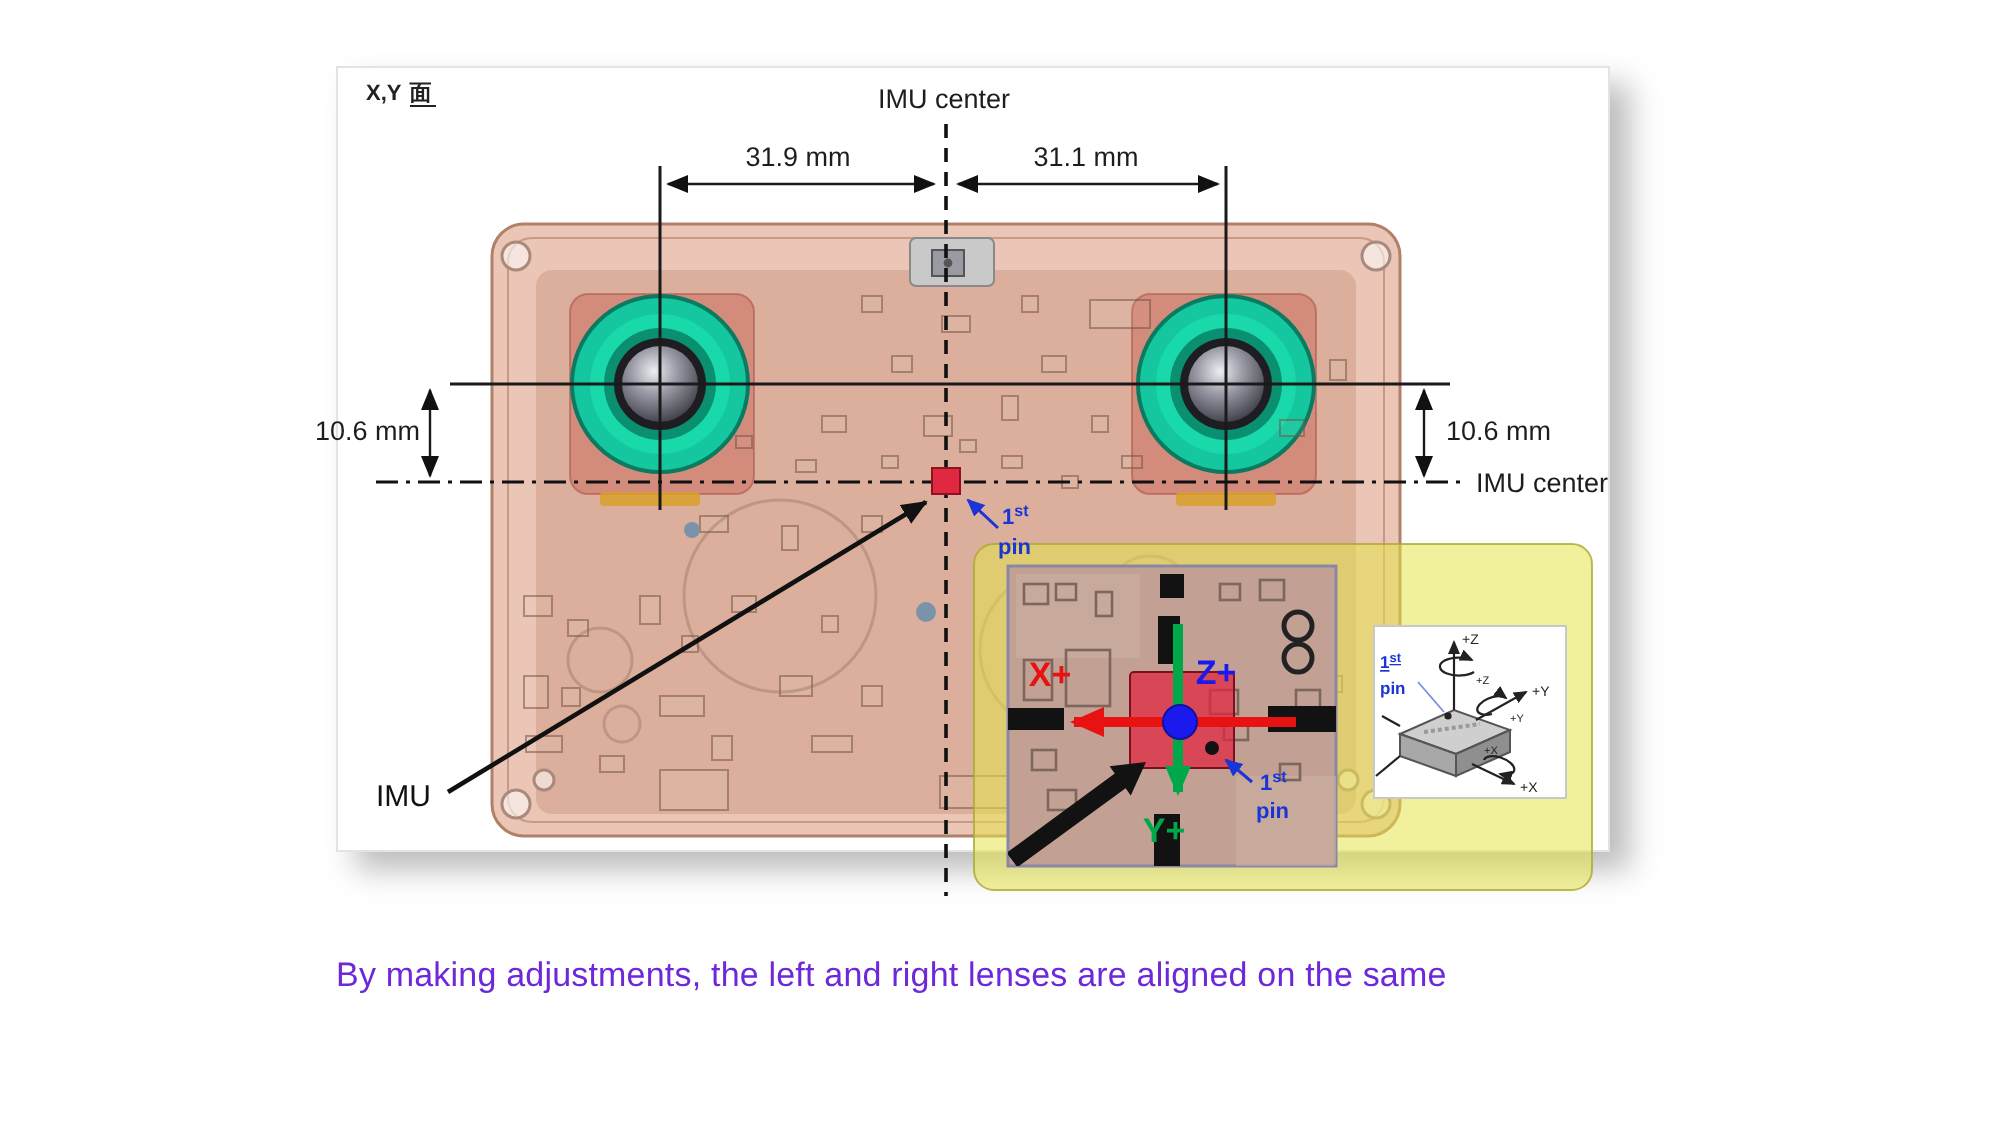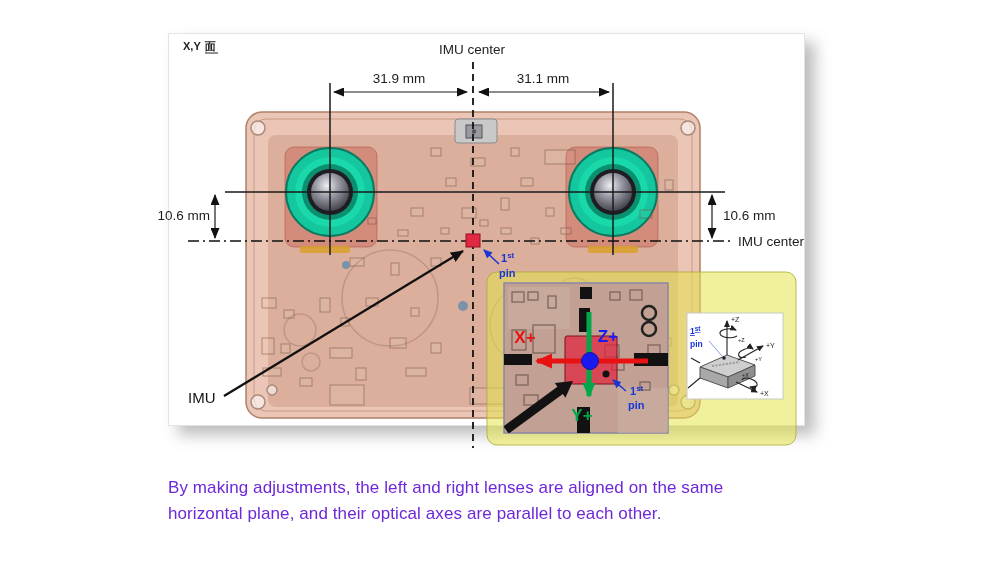--- a/index.html
+++ b/index.html
@@ -303,15 +303,14 @@
 
     <g>
       <line x1="499" y1="264" x2="484" y2="250" class="blueptr" stroke-width="1.2" marker-end="url(#mBlue)"></line>
       <text x="501" y="262" class="t-pin"><tspan>1</tspan><tspan dy="-4" class="t-pin-sup">st</tspan></text>
       <text x="499" y="277" class="t-pin">pin</text>
     </g>
   </svg>
 
   <div class="caption">
     <div>By making adjustments, the left and right lenses are aligned on the same</div>
-    <div>horizontal plane, and their optical axes are parallel to each other.</div>
   </div>
 </div>
 
 </body></html>

